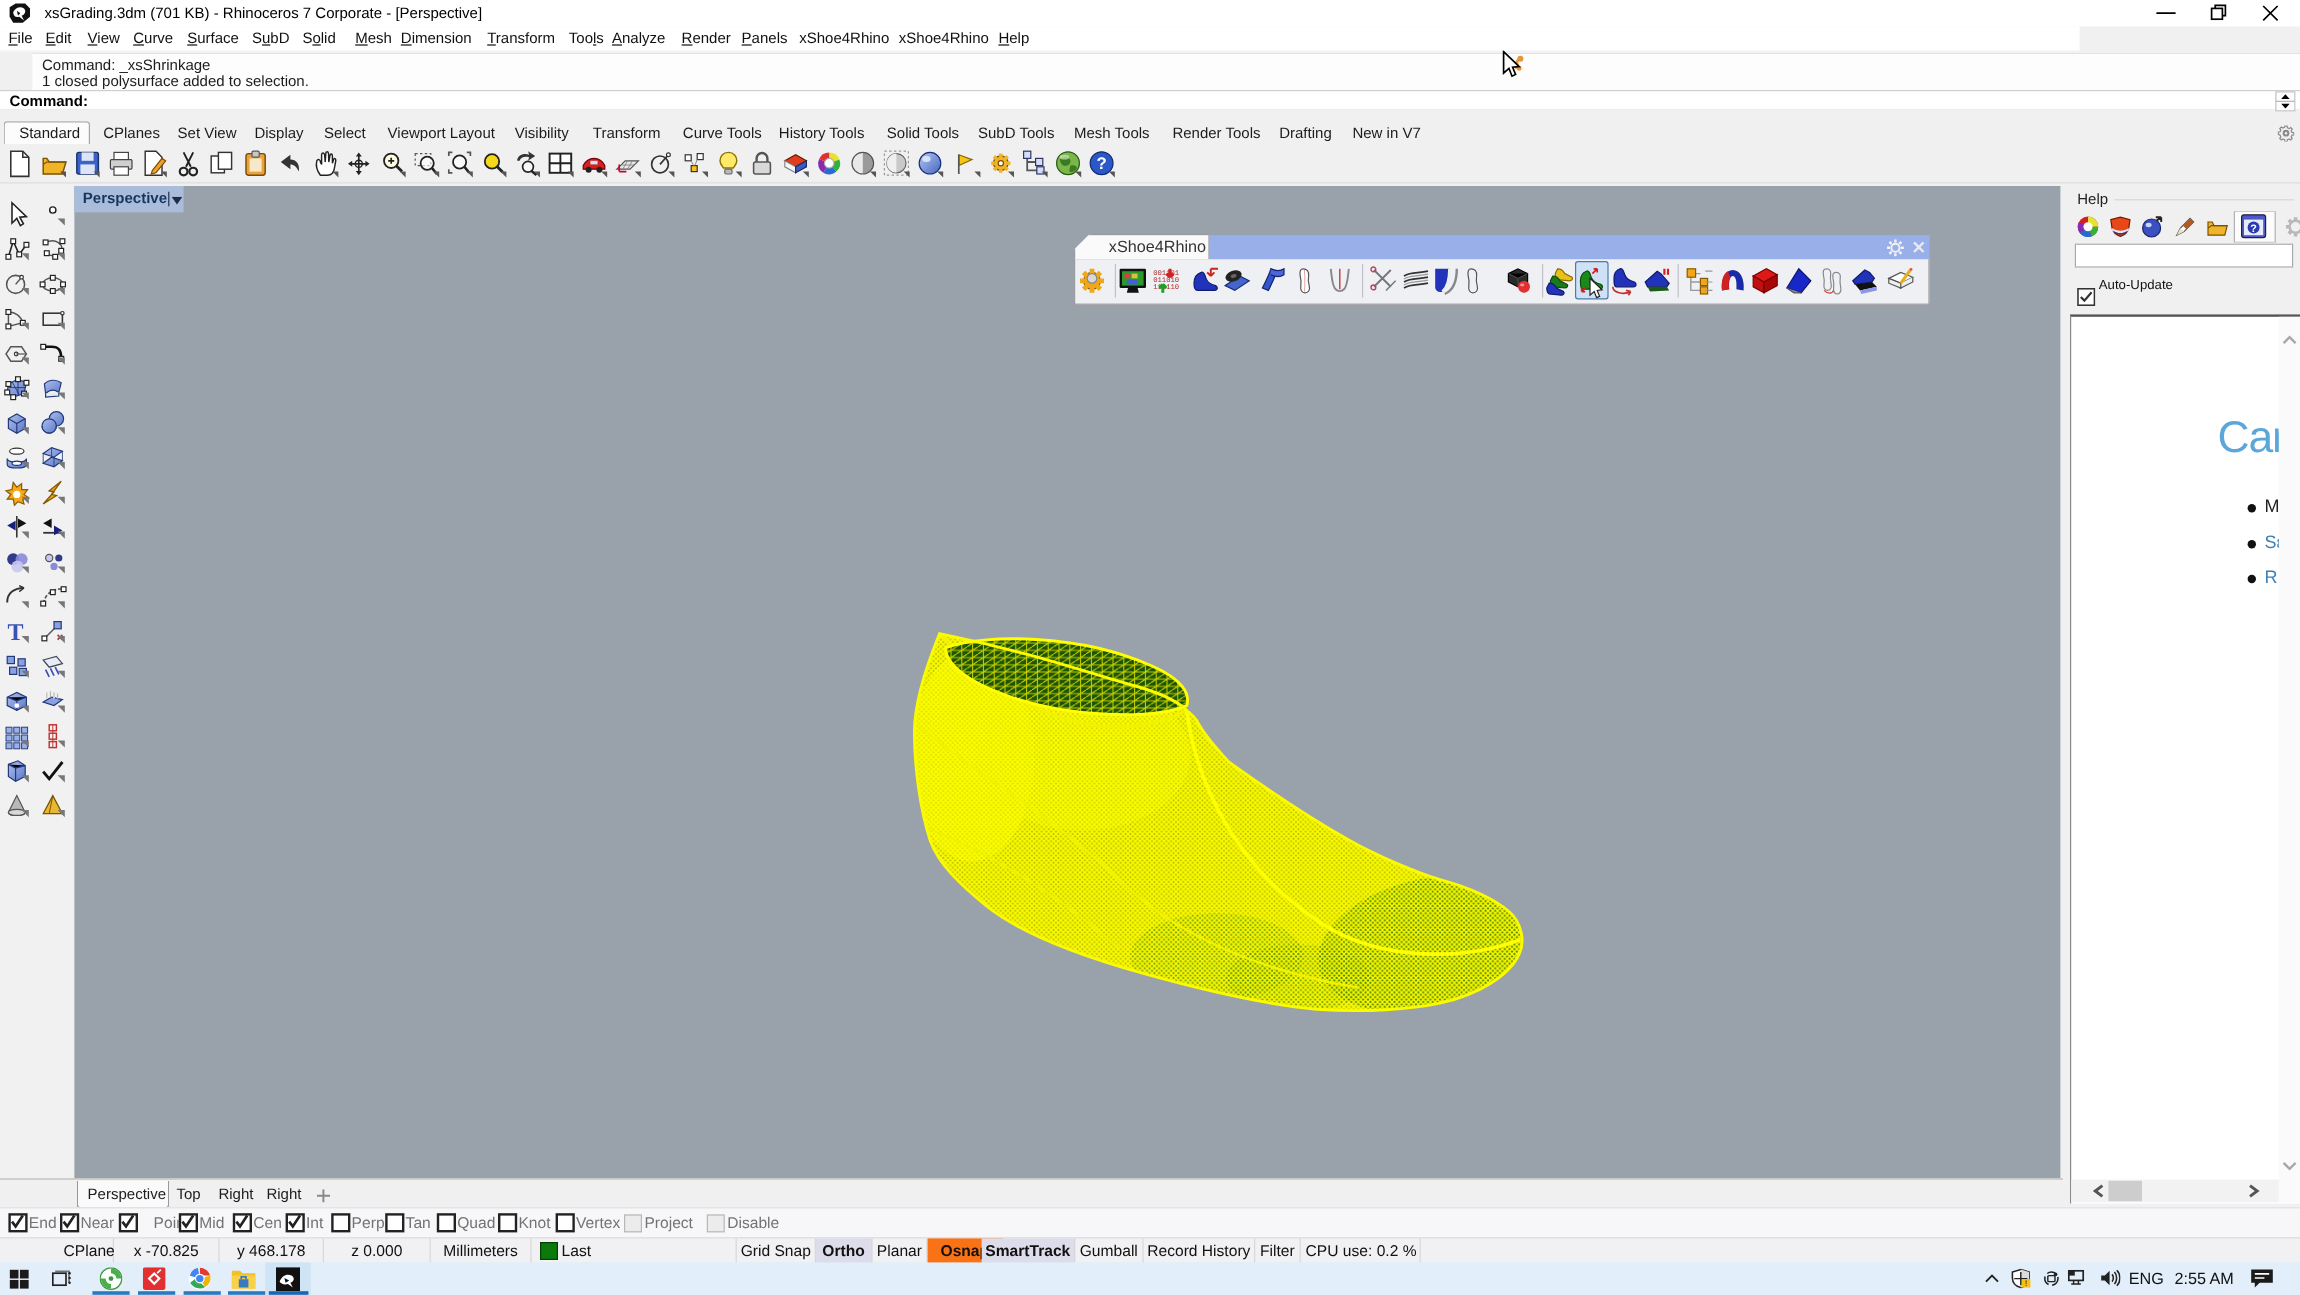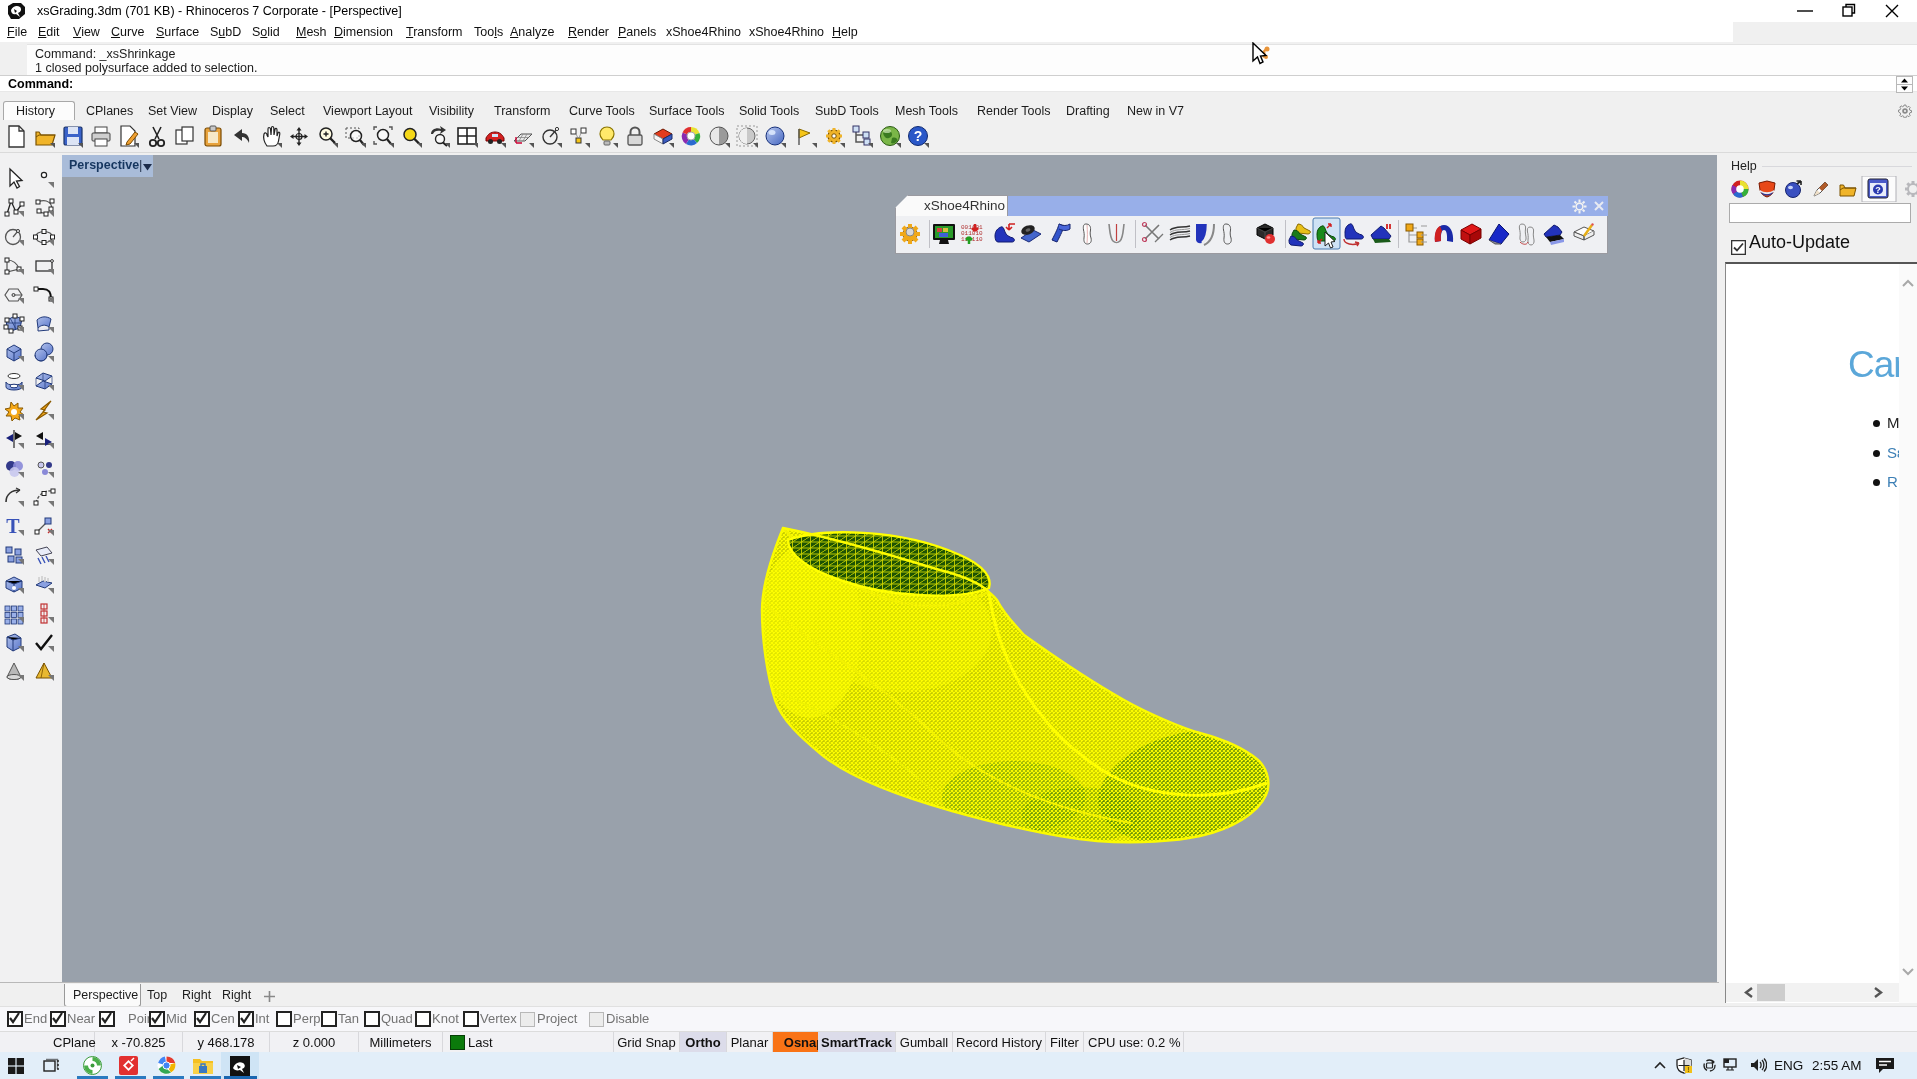--- a/index.html
+++ b/index.html
@@ -82,30 +82,30 @@
   <div class="cmdline" style="top:1px;font-weight:bold;color:#000;">Command:</div>
   <svg class="abs" style="left:1896px;top:0px" width="17" height="17" viewBox="0 0 17 17">
     <rect x="0.5" y="0.5" width="16" height="16" fill="#fdfdfd" stroke="#b8b8b8"></rect>
     <path d="M0.5 8.5 H16.5" stroke="#b8b8b8"></path>
     <path d="M8.5 2.5 L12 6.5 H5 Z" fill="#000"></path>
     <path d="M8.5 14.5 L5 10.5 H12 Z" fill="#000"></path>
   </svg>
 </div>
 <div class="abs" id="tabsrow">
   <div class="abs" id="stdtab"></div>
-  <span class="tab" style="left:16px">History</span>
+  <span class="tab" style="left:16px">Standard</span>
   <span class="tab" style="left:86px">CPlanes</span>
   <span class="tab" style="left:148px">Set View</span>
   <span class="tab" style="left:212px">Display</span>
   <span class="tab" style="left:270px">Select</span>
   <span class="tab" style="left:323px">Viewport Layout</span>
   <span class="tab" style="left:429px">Visibility</span>
   <span class="tab" style="left:494px">Transform</span>
   <span class="tab" style="left:569px">Curve Tools</span>
-  <span class="tab" style="left:649px">Surface Tools</span>
+  <span class="tab" style="left:649px">History Tools</span>
   <span class="tab" style="left:739px">Solid Tools</span>
   <span class="tab" style="left:815px">SubD Tools</span>
   <span class="tab" style="left:895px">Mesh Tools</span>
   <span class="tab" style="left:977px">Render Tools</span>
   <span class="tab" style="left:1066px">Drafting</span>
   <span class="tab" style="left:1127px">New in V7</span>
   <svg class="abs" style="left:1898px;top:3px" width="14" height="14" viewBox="0 0 14 14">
       <path d="M7 4.2a2.8 2.8 0 1 0 0 5.6 2.8 2.8 0 0 0 0-5.6zm0 1.7a1.1 1.1 0 1 1 0 2.2 1.1 1.1 0 0 1 0-2.2z" fill="#8a8a8a"></path>
       <path d="M6.1 1h1.8l.3 1.6 1.4.6 1.3-.9 1.3 1.3-.9 1.3.6 1.4 1.6.3v1.8l-1.6.3-.6 1.4.9 1.3-1.3 1.3-1.3-.9-1.4.6-.3 1.6H6.1l-.3-1.6-1.4-.6-1.3.9-1.3-1.3.9-1.3-.6-1.4L.5 7.9V6.1l1.6-.3.6-1.4-.9-1.3 1.3-1.3 1.3.9 1.4-.6z" fill="none" stroke="#8a8a8a" stroke-width="1"></path>
     </svg>
@@ -857,21 +857,21 @@
       <g stroke="#b8b8bc" stroke-width="3">
         <path d="M9 1 V4 M9 14 V17 M1 9 H4 M14 9 H17 M3.3 3.3 L5.4 5.4 M12.6 12.6 L14.7 14.7 M14.7 3.3 L12.6 5.4 M5.4 12.6 L3.3 14.7"></path>
       </g>
     </g>
 </svg>
 <div class="abs" style="left:1729px;top:203px;width:182px;height:20px;background:#fff;border:1px solid #ababab"></div>
 <svg class="abs" style="left:1731px;top:240px" width="15" height="15" viewBox="0 0 15 15">
     <rect x="0.5" y="0.5" width="14" height="14" fill="#fff" stroke="#333" stroke-width="1.6"></rect>
     <path d="M3 7.5 L6 10.5 L12 3.5" fill="none" stroke="#333" stroke-width="1.8"></path>
   </svg>
-<div class="abs" style="left:1749px;top:232px;font-size:18px;color:#111">Auto-Update</div>
+<div class="abs" style="left:1749px;top:232px;font-size:11px;color:#111">Auto-Update</div>
 <div class="abs" style="left:1725px;top:262px;width:192px;height:741px;background:#fff;border-top:2px solid #555;border-left:1px solid #888;overflow:hidden">
   <div style="position:absolute;left:122px;top:80px;font-size:37px;color:#5ba7d9;letter-spacing:-1px">Car</div>
   <div style="position:absolute;left:147px;top:156px;width:7px;height:7px;border-radius:50%;background:#111"></div>
   <div style="position:absolute;left:161px;top:150px;font-size:15px;color:#222">M</div>
   <div style="position:absolute;left:147px;top:186px;width:7px;height:7px;border-radius:50%;background:#111"></div>
   <div style="position:absolute;left:161px;top:180px;font-size:15px;color:#3c7fb5">Sɛ</div>
   <div style="position:absolute;left:147px;top:215px;width:7px;height:7px;border-radius:50%;background:#111"></div>
   <div style="position:absolute;left:161px;top:209px;font-size:15px;color:#3c7fb5">R</div>
 </div>
 <div class="abs" style="left:1899px;top:264px;width:18px;height:739px;background:#fafafa"></div>

